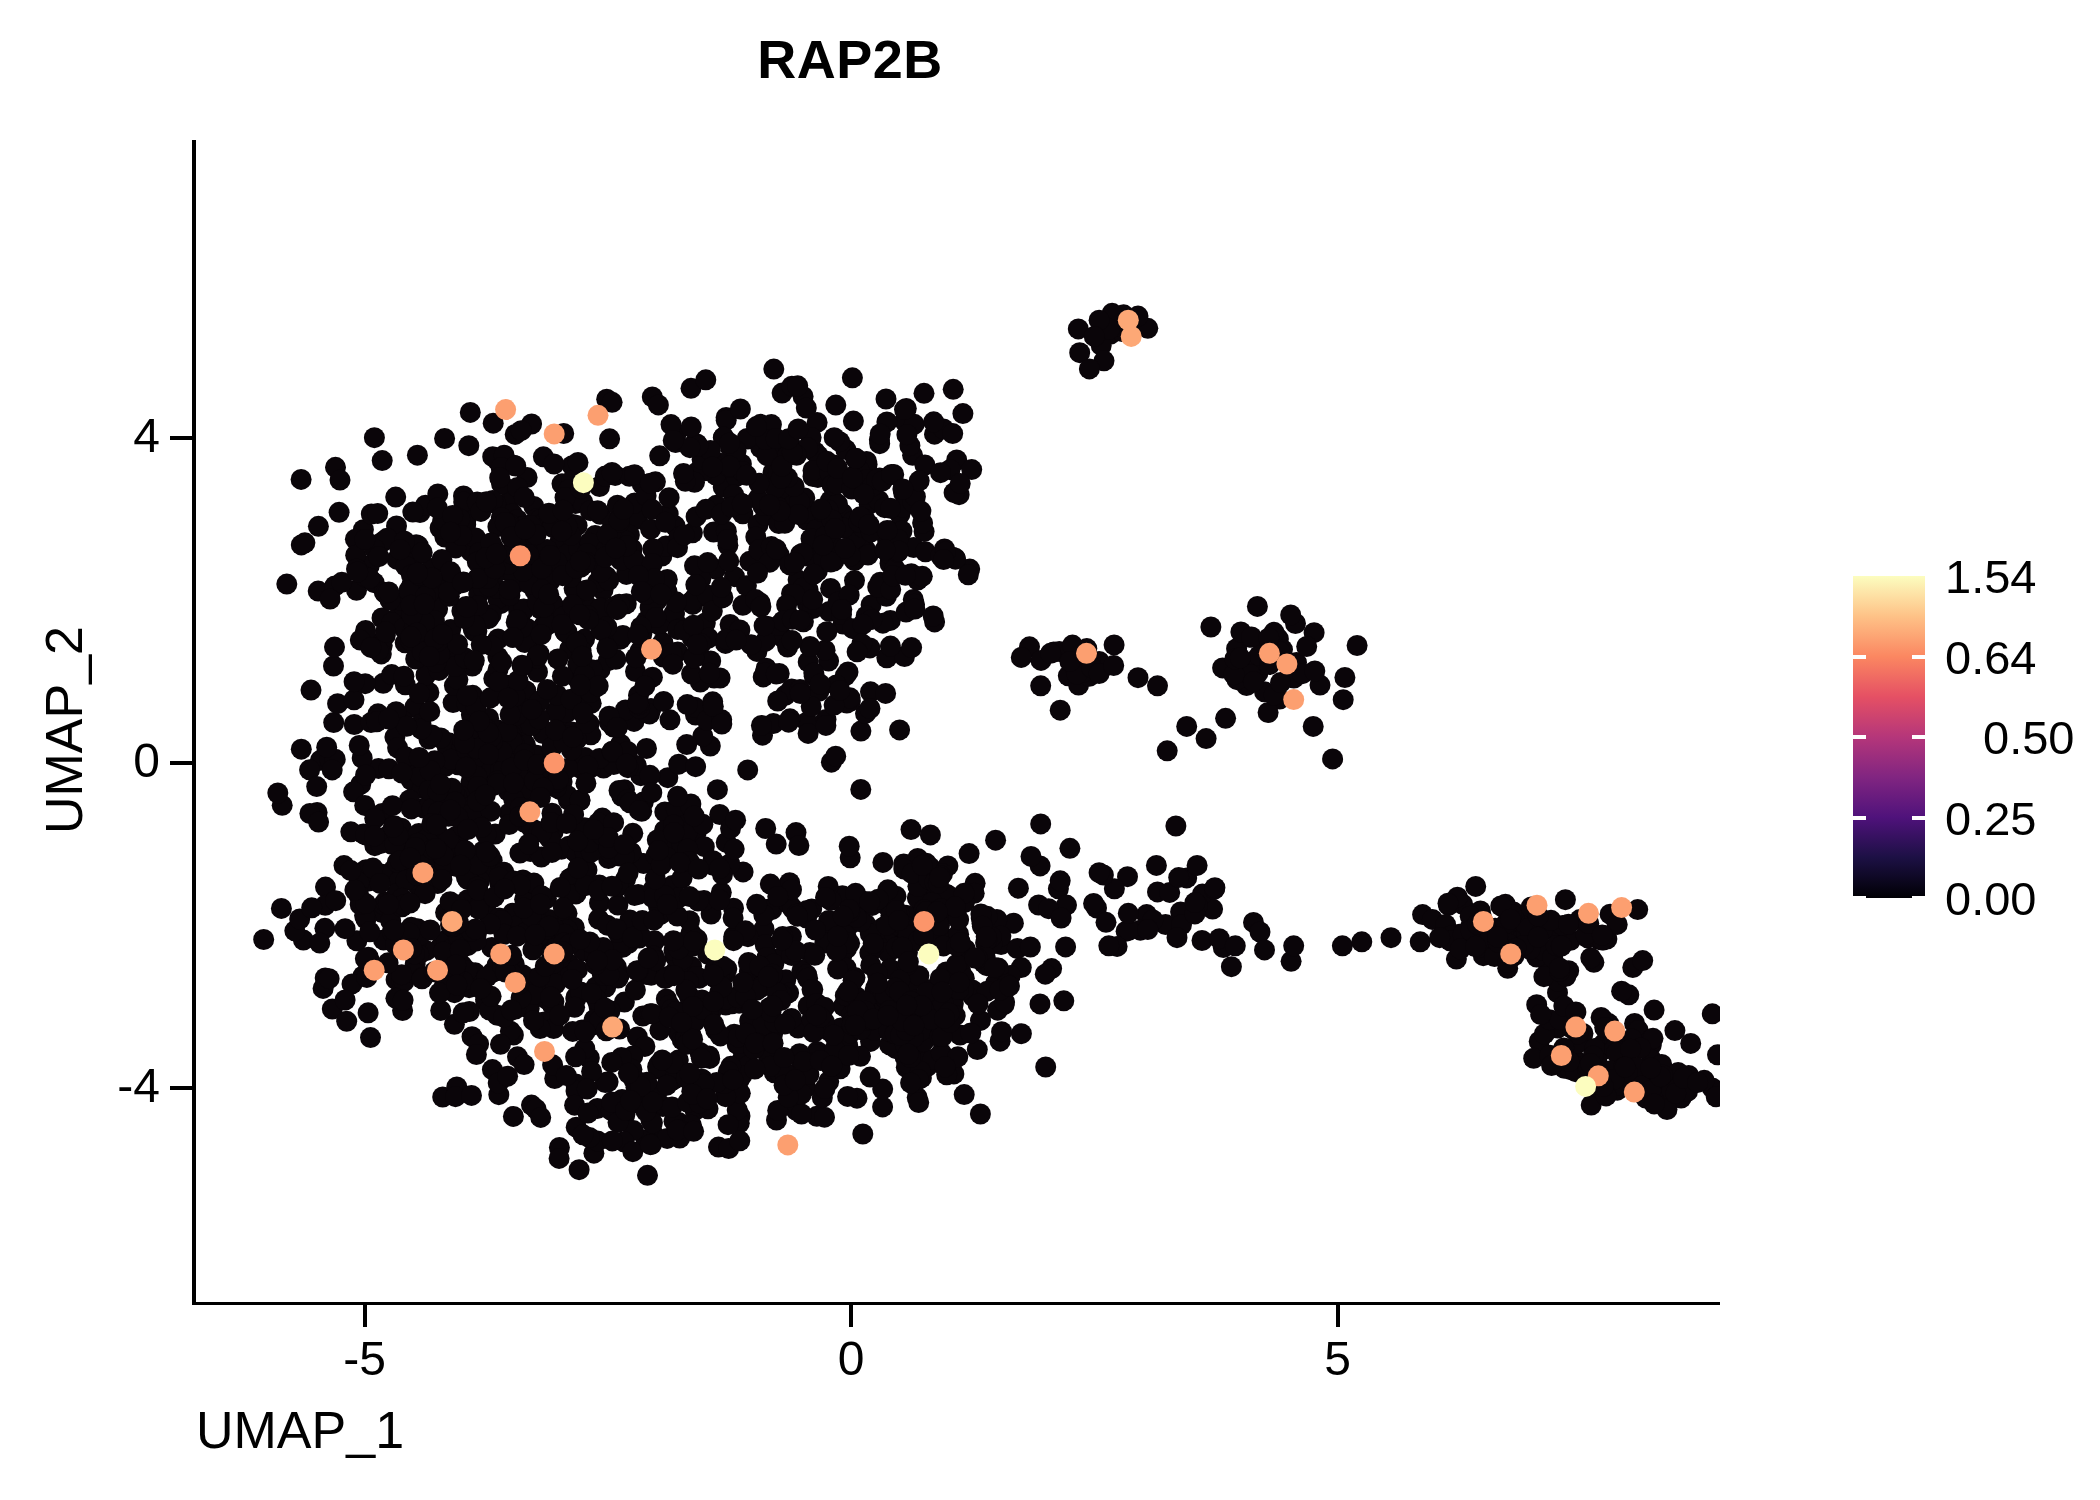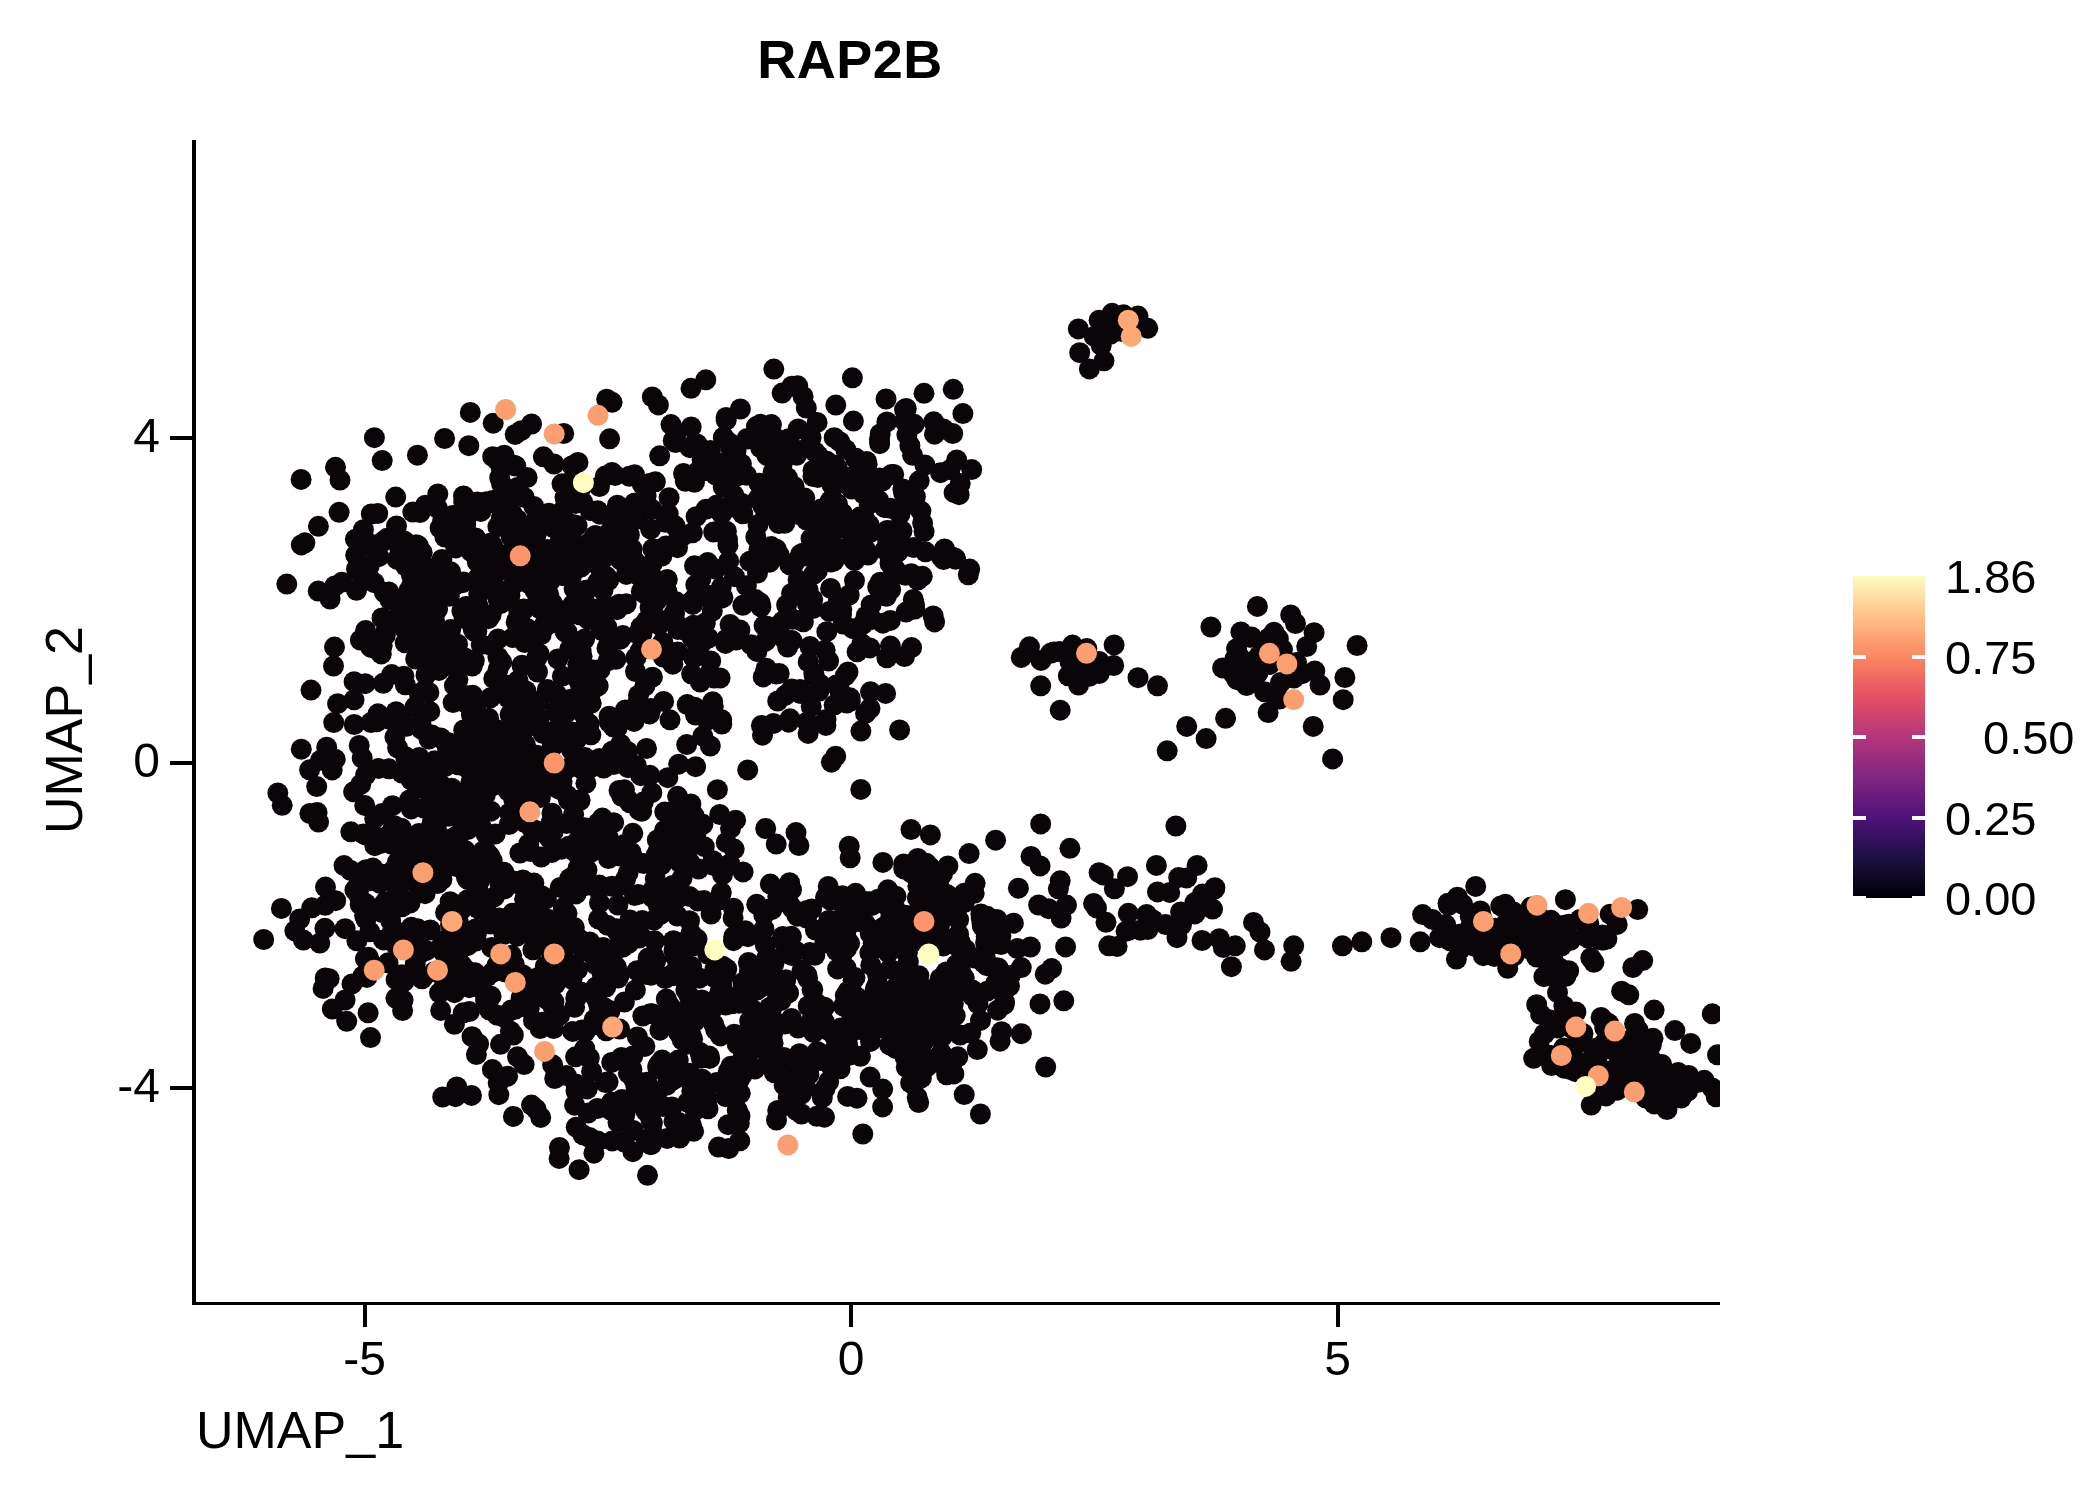--- a/index.html
+++ b/index.html
@@ -2993,26 +2993,26 @@
       <div class="ticklabel-y" style="top: 733px;">0</div>
       <div class="tick-y" style="top: 1086px;"></div>
       <div class="ticklabel-y" style="top: 1058px;">-4</div>
     </div>
 
   <div id="axis-x-title">UMAP_1</div>
   <div id="axis-y-title">UMAP_2</div>
 
   <div id="legend">
     <div id="legend-bar" style="background: linear-gradient(rgb(252, 253, 191) 0%, rgb(254, 194, 135) 12.5%, rgb(251, 135, 97) 25%, rgb(229, 80, 100) 37.5%, rgb(181, 54, 122) 50%, rgb(129, 37, 129) 62.5%, rgb(79, 18, 123) 75%, rgb(28, 16, 68) 87.5%, rgb(0, 0, 4) 100%);"></div>
-  <div class="legend-label" style="top: -23px;">1.86</div>
+  <div class="legend-label" style="top: -23px;">1.54</div>
       <div class="legend-tick" style="top: 78.5px;">
         <i class="l"></i>
         <i class="r"></i>
       </div>
-      <div class="legend-label" style="top: 57.5px;">0.75</div>
+      <div class="legend-label" style="top: 57.5px;">0.64</div>
       <div class="legend-tick" style="top: 159px;">
         <i class="l"></i>
         <i class="r"></i>
       </div>
       <div class="legend-label" style="top: 138px; margin-left: 38px;">0.50</div>
       <div class="legend-tick" style="top: 239.5px;">
         <i class="l"></i>
         <i class="r"></i>
       </div>
       <div class="legend-label" style="top: 218.5px;">0.25</div>

